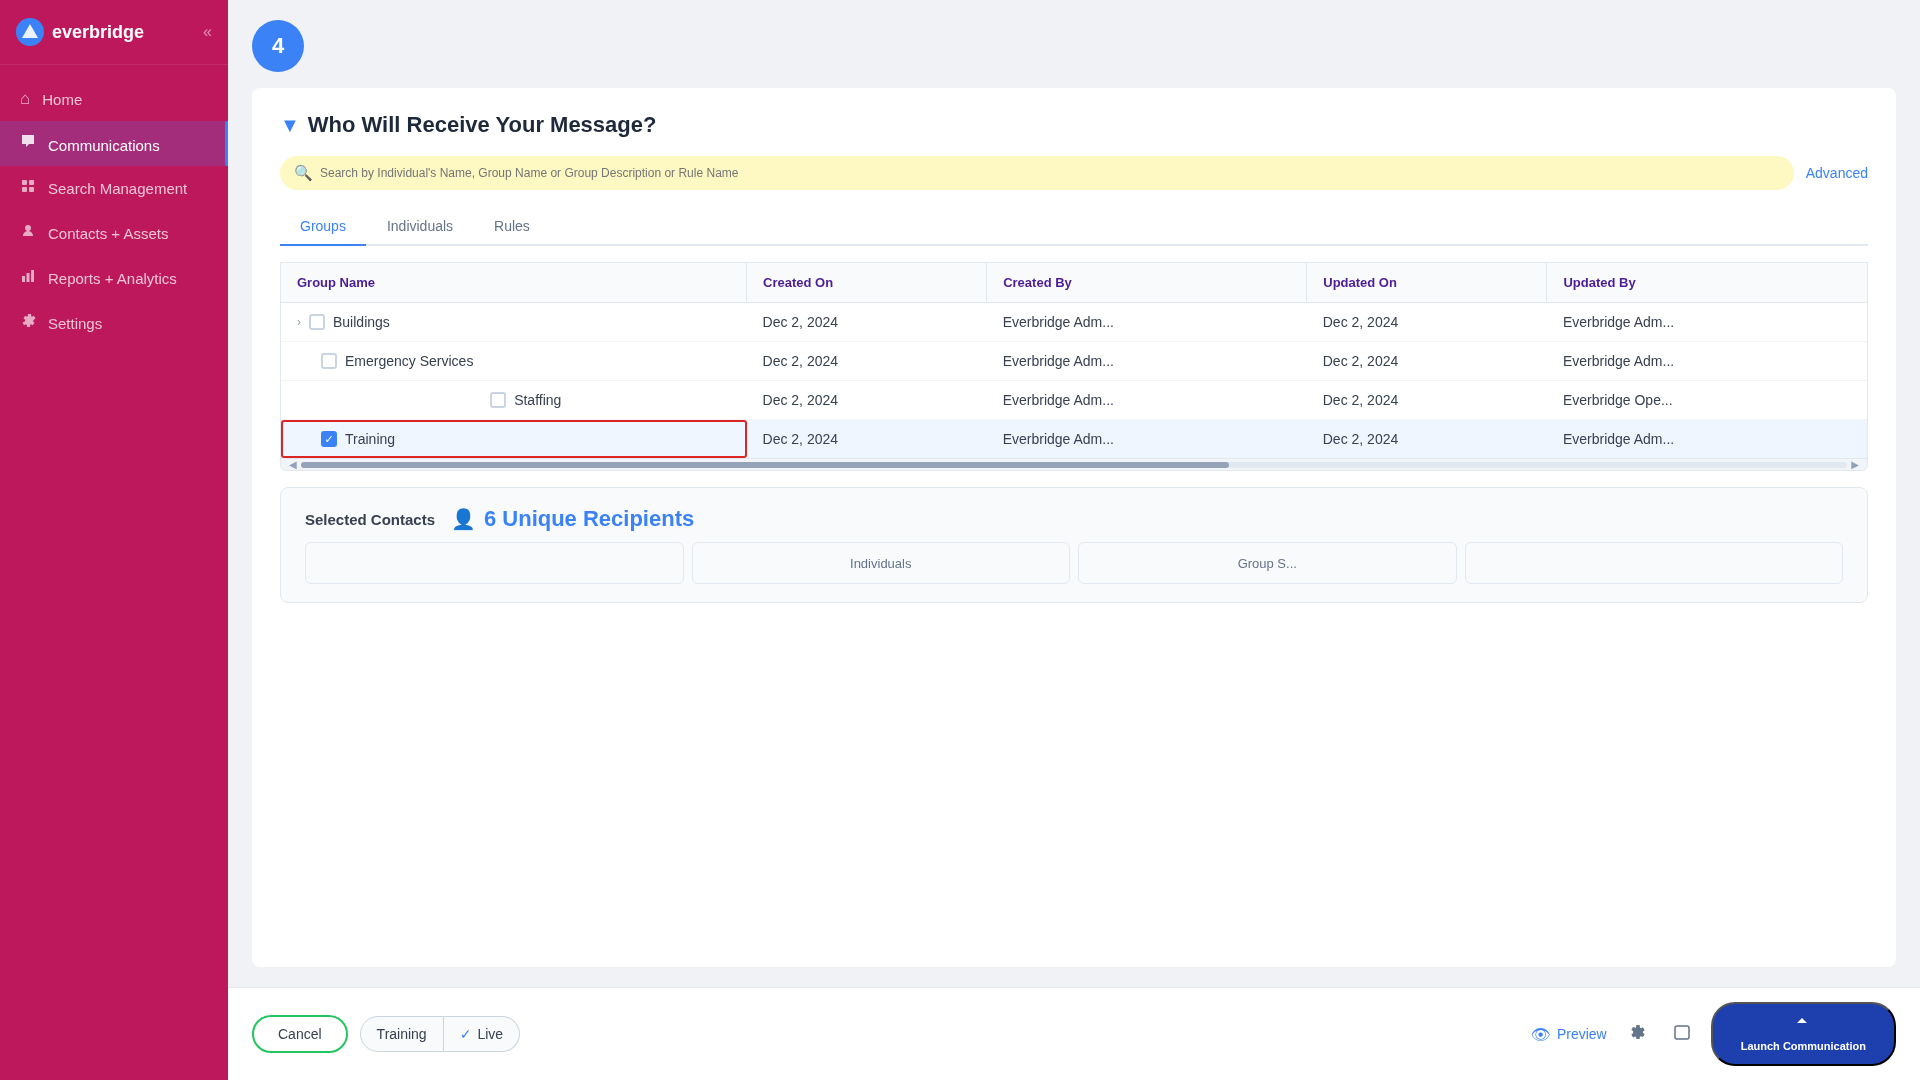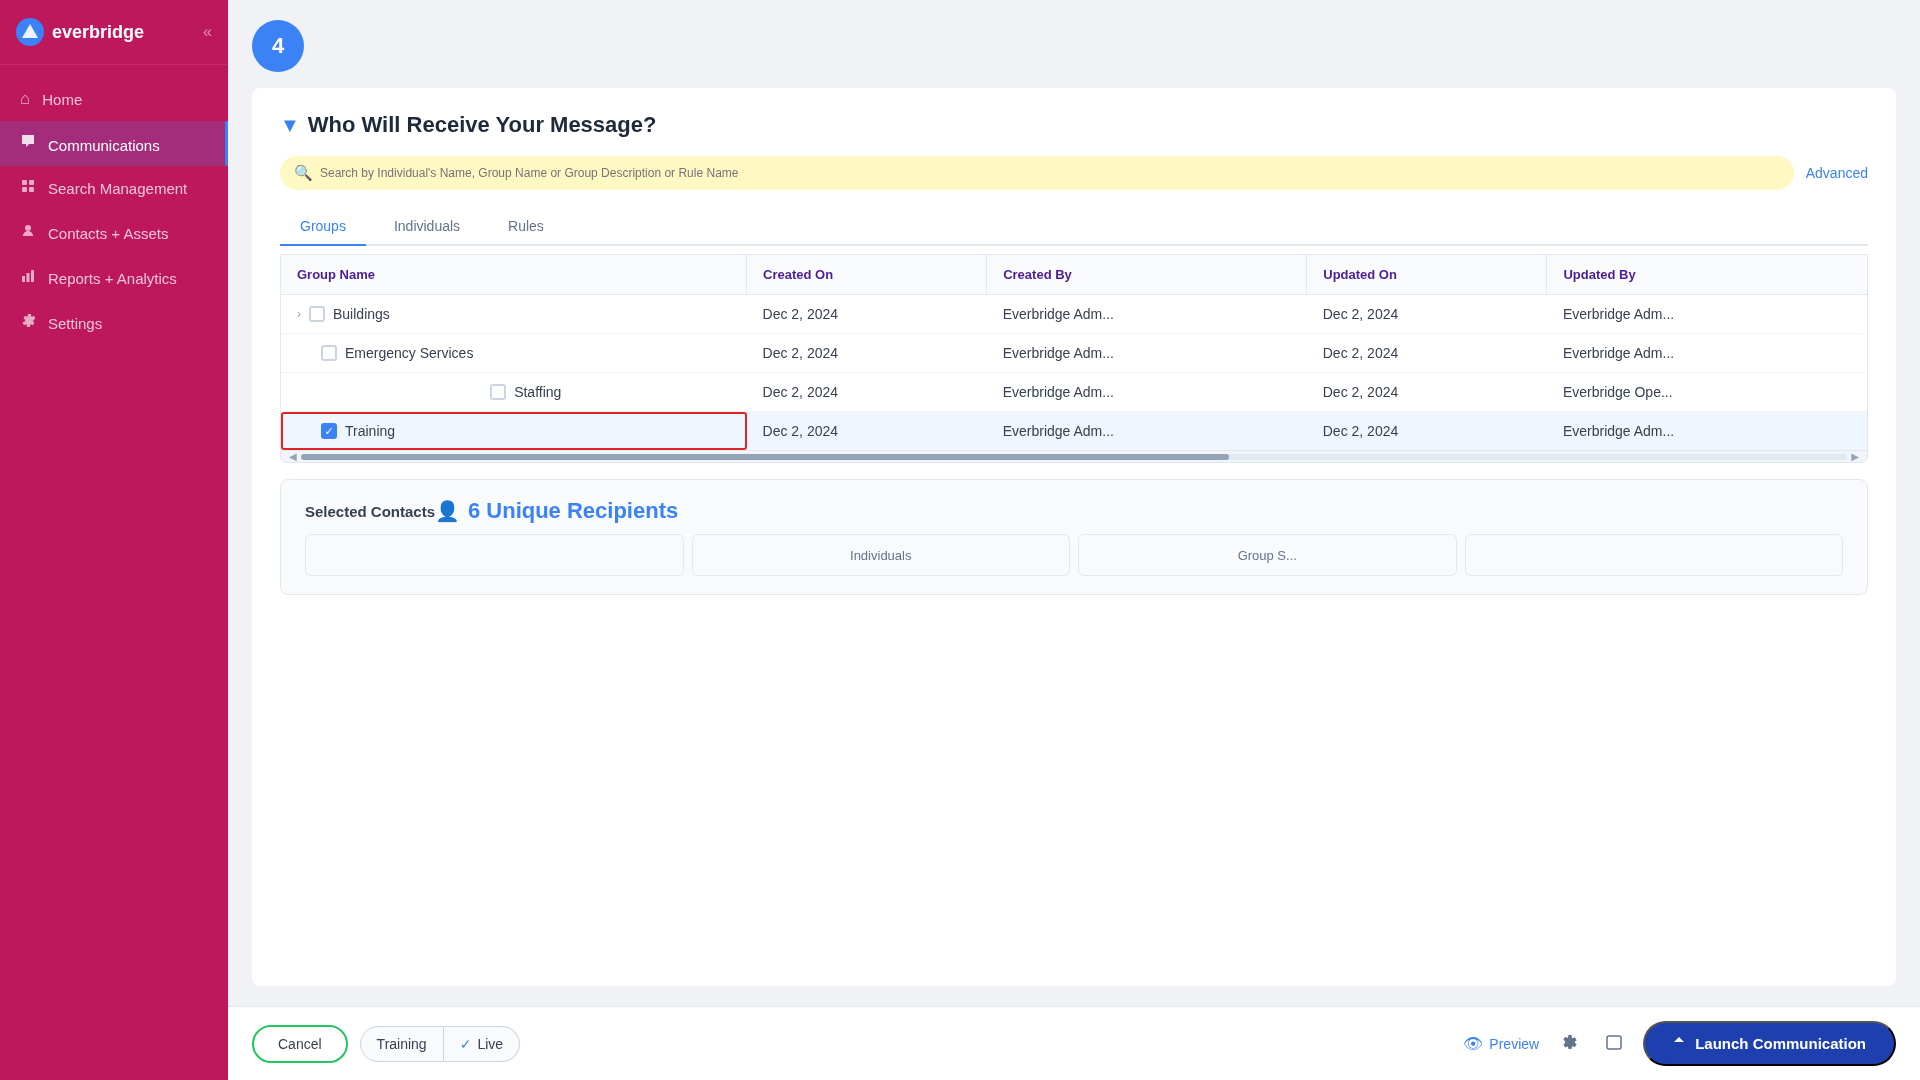--- a/index.html
+++ b/index.html
@@ -171,23 +171,23 @@
       color: #3b82f6;
       font-size: 14px;
       font-weight: 500;
       cursor: pointer;
       white-space: nowrap;
     }
 
     
     .tabs {
       display: flex;
-      gap: 8px;
+      gap: 1px;
       border-bottom: 2px solid #e2e8f0;
-      margin-bottom: 8px;
+      margin-bottom: 16px;
     }
     .tab {
       padding: 10px 20px;
       font-size: 14px;
       font-weight: 500;
       color: #64748b;
       cursor: pointer;
       border-bottom: 2px solid transparent;
       margin-bottom: -2px;
     }
@@ -293,20 +293,21 @@
     .selected-bar {
       background: #f8fafc;
       border: 1px solid #e2e8f0;
       border-radius: 8px;
       padding: 18px 24px;
       margin-top: 16px;
     }
     .selected-bar-header {
       display: flex;
       align-items: center;
+      gap: 16px;
       font-size: 15px;
       font-weight: 600;
       color: #374151;
     }
     .recipients-badge {
       display: flex;
       align-items: center;
       gap: 8px;
       color: #3b82f6;
       font-size: 22px;
@@ -374,23 +375,24 @@
       font-size: 16px;
     }
     .launch-btn {
       display: flex;
       align-items: center;
       gap: 8px;
       padding: 12px 28px;
       background: #1e40af;
       color: #fff;
       border-radius: 24px;
-      font-size: 15px;
+      font-size: 11px;
       font-weight: 600;
       cursor: pointer;
+      flex-direction: column;
     }
 
     
     .annotation-wrap {
       position: relative;
     }
 
     .pill-group {
       display: flex;
       align-items: center;

